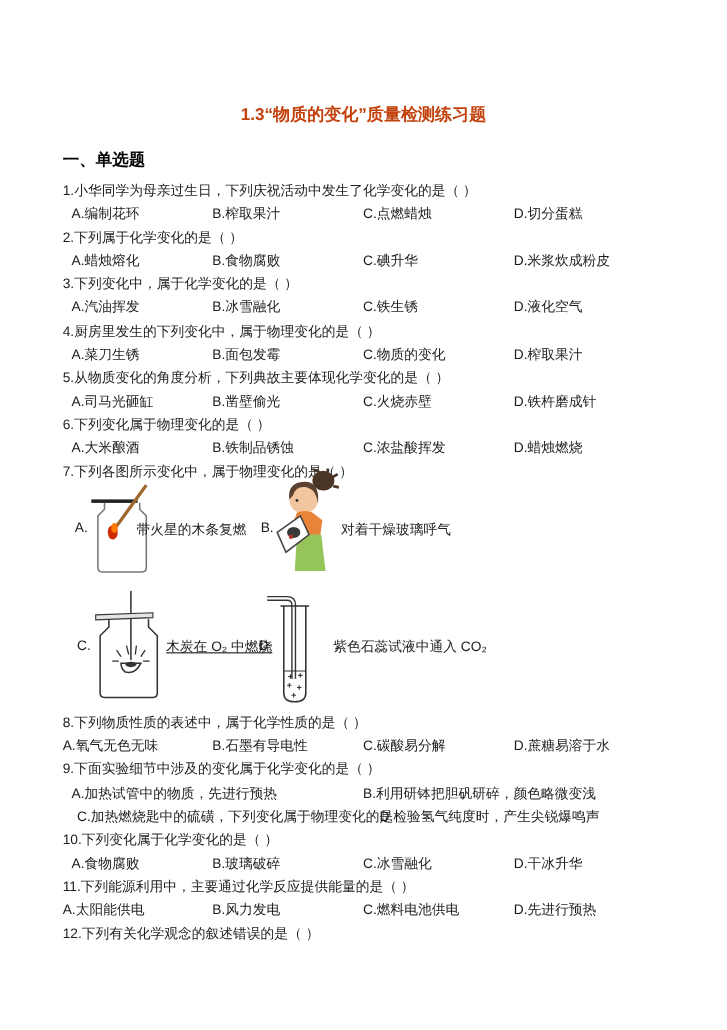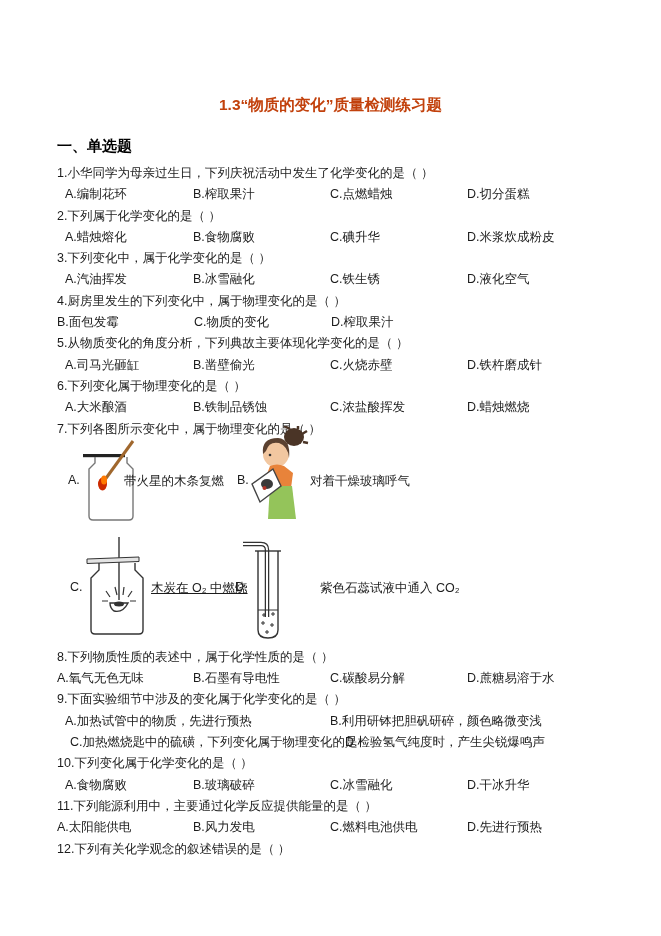--- a/index.html
+++ b/index.html
@@ -65,20 +65,21 @@
     <div class="line">3.下列变化中，属于化学变化的是（  ）</div>
     <div class="line opts">
       <span class="oA">A.汽油挥发</span>
       <span class="oB">B.冰雪融化</span>
       <span class="oC">C.铁生锈</span>
       <span class="oD">D.液化空气</span>
     </div>
 
     <div class="line">4.厨房里发生的下列变化中，属于物理变化的是（  ）</div>
     <div class="line opts">
+      <span class="oA">A.菜刀生锈</span>
       <span class="oB">B.面包发霉</span>
       <span class="oC">C.物质的变化</span>
       <span class="oD">D.榨取果汁</span>
     </div>
 
     <div class="line">5.从物质变化的角度分析，下列典故主要体现化学变化的是（  ）</div>
     <div class="line opts">
       <span class="oA">A.司马光砸缸</span>
       <span class="oB">B.凿壁偷光</span>
       <span class="oC">C.火烧赤壁</span>
@@ -136,21 +137,21 @@
       <span class="fig-label" style="left:178px;top:140px;">D.</span>
       <svg class="fig-svg" style="left:183px;top:97px;" width="62" height="107" viewBox="0 0 62 107">
         <path d="M3,7 L21,7 Q27,7 27,13 L27,80" fill="none" stroke="#333" stroke-width="4.5"></path>
         <path d="M3,7 L21,7 Q27,7 27,13 L27,80" fill="none" stroke="#ffffff" stroke-width="2"></path>
         <line x1="15" y1="14" x2="41" y2="14" stroke="#333" stroke-width="1.4"></line>
         <path d="M18,14 L18,93 Q18,101 28,101 Q38,101 38,93 L38,14" fill="none" stroke="#333" stroke-width="1.4"></path>
         <line x1="18" y1="73" x2="38" y2="73" stroke="#333" stroke-width="1"></line>
         <path d="M22,78 L26,78 M24,76 L24,80 M31,77 L35,77 M33,75 L33,79 M21,86 L25,86 M23,84 L23,88
                  M30,88 L34,88 M32,86 L32,90 M25,95 L29,95 M27,93 L27,97" stroke="#333" stroke-width="1"></path>
       </svg>
-      <span class="fig-caption" style="left:263px;top:140px;">紫色石蕊试液中通入 CO₂</span>
+      <span class="fig-caption" style="left:246px;top:140px;">紫色石蕊试液中通入 CO₂</span>
 
     </div>
 
     <div class="line">8.下列物质性质的表述中，属于化学性质的是（     ）</div>
     <div class="line opts no-indent">
       <span class="oA">A.氧气无色无味</span>
       <span class="oB">B.石墨有导电性</span>
       <span class="oC">C.碳酸易分解</span>
       <span class="oD">D.蔗糖易溶于水</span>
     </div>

